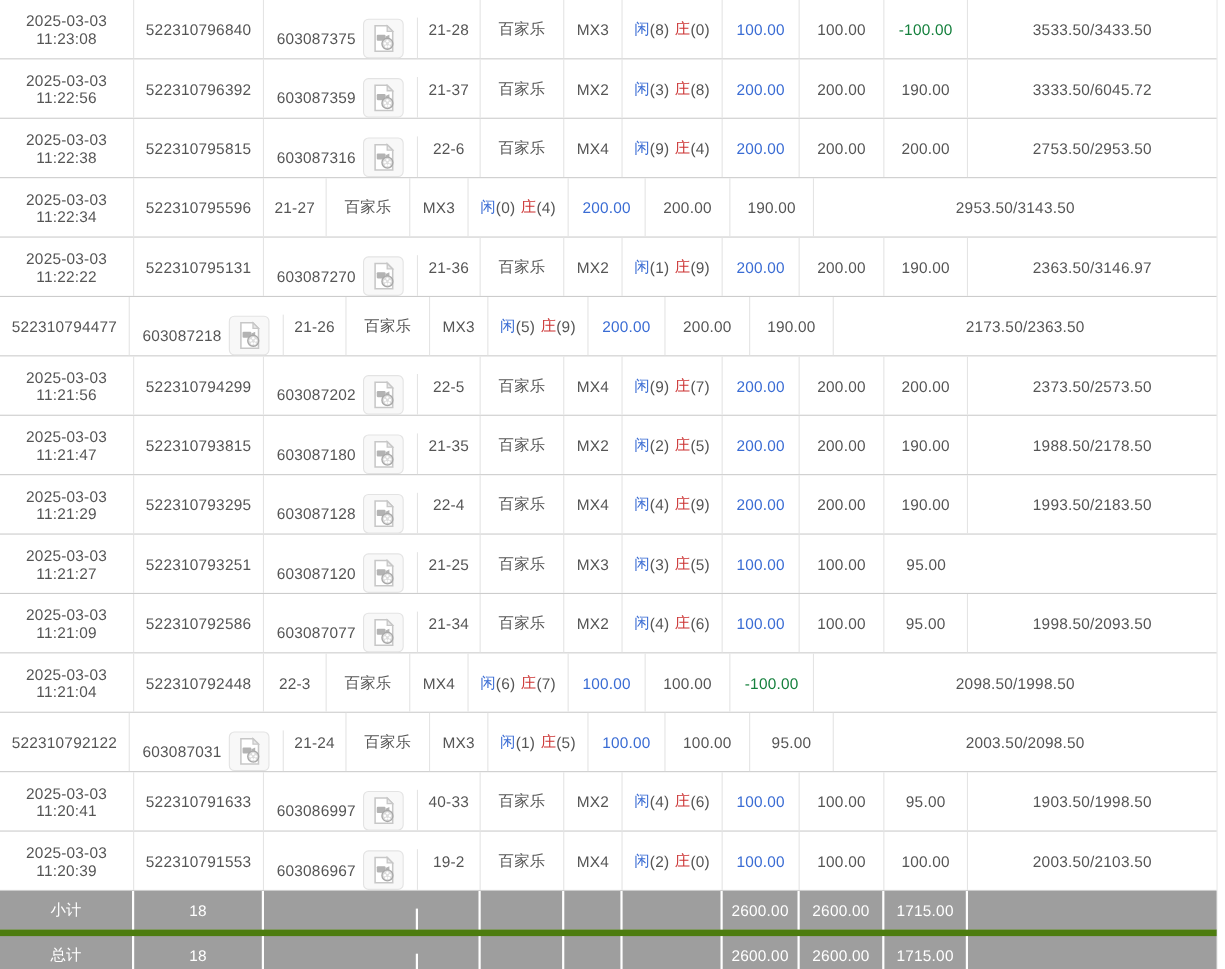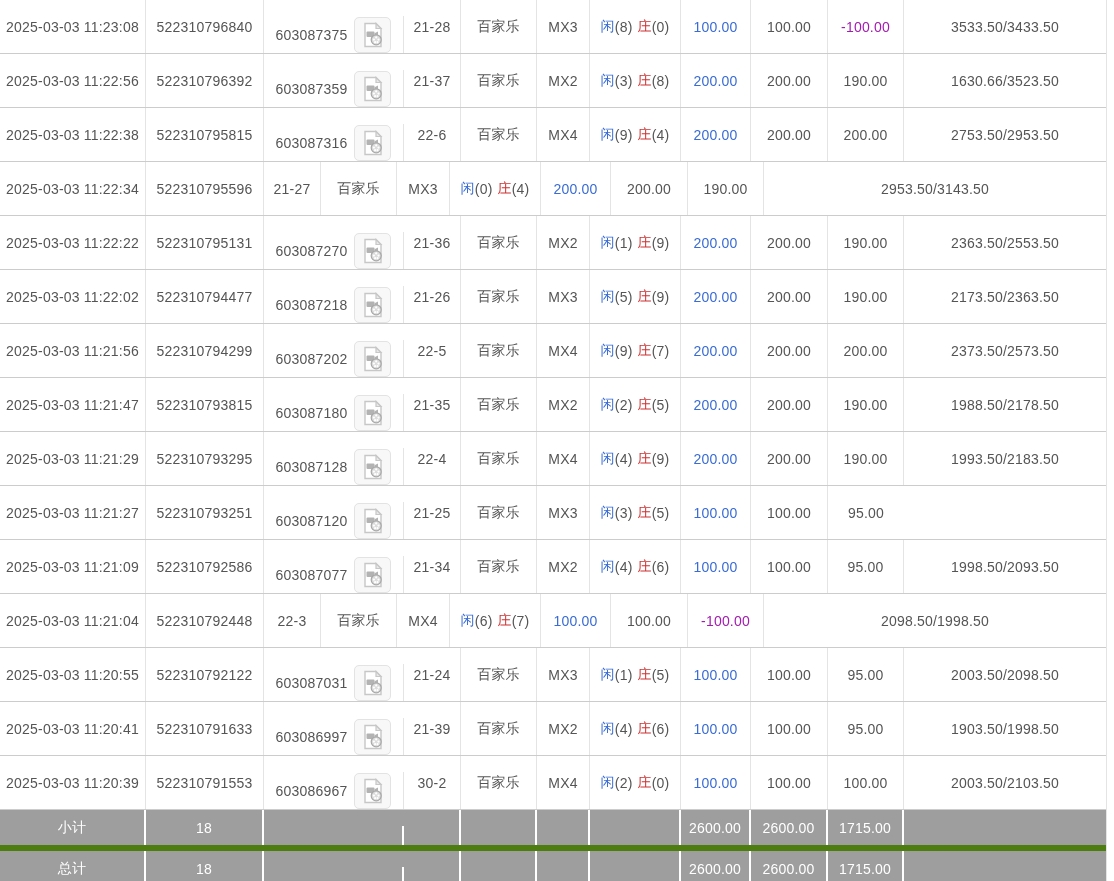--- a/index.html
+++ b/index.html
@@ -9,34 +9,34 @@
     font-size:14px;color:#555;
   }
   .table-wrap{width:1107px;border-right:1px solid #e4e4e4;box-sizing:border-box;}
   .row{display:flex;height:53px;border-bottom:1px solid #cccccc;align-items:stretch;}
   .cell{
     display:flex;align-items:center;justify-content:center;
     border-right:1px solid #e4e4e4;box-sizing:border-box;
     text-align:center;letter-spacing:.2px;
   }
   .cell:last-child{border-right:none;}
-  .c-time{width:146px;}
+  .c-time{width:122px;}
   .c-betid{width:118px;}
   .c-gameid{width:140px;gap:7px;margin-top:16px;}
   .c-round{width:57px;}
   .c-game{width:76px;}
   .c-table{width:53px;}
   .c-result{width:91px;white-space:nowrap;}
   .c-bet{width:70px;}
   .c-valid{width:77px;}
   .c-winloss{width:76px;}
   .c-balance{flex:1;}
   .blue{color:#3a6cd4;}
   .red{color:#cc3333;}
-  .neg{color:#a21caf;}
+  .neg{color:#15803d;}
   .banker-part{margin-left:5px;}
   .vid-btn{
     width:37px;height:36px;padding:0;cursor:pointer;
     background:#f8f8f8;border:1px solid #e3e3e3;border-radius:5px;
     display:flex;align-items:center;justify-content:center;
   }
   .vid-btn svg{display:block;}
   
   .frow{display:flex;height:35px;background:#9e9e9e;color:#fff;align-items:stretch;}
   .frow + .frow{border-top:6px solid #4d7c0f;}
@@ -109,21 +109,21 @@
     <div class="cell c-table">MX2</div>
     <div class="cell c-result">
       <span class="blue">闲</span>
           <span>(3)</span>
           <span class="red banker-part">庄</span>
           <span>(8)</span>
     </div>
     <div class="cell c-bet blue">200.00</div>
     <div class="cell c-valid">200.00</div>
     <div class="cell c-winloss">190.00</div>
-    <div class="cell c-balance">1630.66/3523.50</div>
+    <div class="cell c-balance">3333.50/6045.72</div>
   </div>
 
   <div class="row">
     <div class="cell c-time">2025-03-03 11:22:38</div>
     <div class="cell c-betid">522310795815</div>
     <div class="cell c-gameid">
       <span>603087316</span>
       <button class="vid-btn">
         <svg width="24" height="26" viewBox="0 0 24 26">
           <path d="M4 1.5 h11 l5 5 v18 h-16 z" fill="#ffffff" stroke="#c7c7c7" stroke-width="1.4"></path>
@@ -197,25 +197,24 @@
     <div class="cell c-table">MX2</div>
     <div class="cell c-result">
       <span class="blue">闲</span>
           <span>(1)</span>
           <span class="red banker-part">庄</span>
           <span>(9)</span>
     </div>
     <div class="cell c-bet blue">200.00</div>
     <div class="cell c-valid">200.00</div>
     <div class="cell c-winloss">190.00</div>
-    <div class="cell c-balance">2363.50/2553.50</div>
-  </div>
-
-  <div class="row">
-    <div class="cell c-time">2025-03-03 11:22:02</div>
+    <div class="cell c-balance">2363.50/3146.97</div>
+  </div>
+
+  <div class="row">
     <div class="cell c-betid">522310794477</div>
     <div class="cell c-gameid">
       <span>603087218</span>
       <button class="vid-btn">
         <svg width="24" height="26" viewBox="0 0 24 26">
           <path d="M4 1.5 h11 l5 5 v18 h-16 z" fill="#ffffff" stroke="#c7c7c7" stroke-width="1.4"></path>
           <path d="M15 1.5 v5 h5 z" fill="#e9e9e9" stroke="#c7c7c7" stroke-width="1.2"></path>
           <rect x="5.5" y="9.5" width="8" height="5.6" rx="1" fill="#b3b3b3"></rect>
           <path d="M13.5 11.2 L17 9.6 V15 l-3.5 -1.6 z" fill="#b3b3b3"></path>
           <circle cx="15.2" cy="17.8" r="5" fill="#dcdcdc" stroke="#a8a8a8" stroke-width="1.2"></circle>
@@ -428,21 +427,20 @@
           <span class="red banker-part">庄</span>
           <span>(7)</span>
     </div>
     <div class="cell c-bet blue">100.00</div>
     <div class="cell c-valid">100.00</div>
     <div class="cell c-winloss neg">-100.00</div>
     <div class="cell c-balance">2098.50/1998.50</div>
   </div>
 
   <div class="row">
-    <div class="cell c-time">2025-03-03 11:20:55</div>
     <div class="cell c-betid">522310792122</div>
     <div class="cell c-gameid">
       <span>603087031</span>
       <button class="vid-btn">
         <svg width="24" height="26" viewBox="0 0 24 26">
           <path d="M4 1.5 h11 l5 5 v18 h-16 z" fill="#ffffff" stroke="#c7c7c7" stroke-width="1.4"></path>
           <path d="M15 1.5 v5 h5 z" fill="#e9e9e9" stroke="#c7c7c7" stroke-width="1.2"></path>
           <rect x="5.5" y="9.5" width="8" height="5.6" rx="1" fill="#b3b3b3"></rect>
           <path d="M13.5 11.2 L17 9.6 V15 l-3.5 -1.6 z" fill="#b3b3b3"></path>
           <circle cx="15.2" cy="17.8" r="5" fill="#dcdcdc" stroke="#a8a8a8" stroke-width="1.2"></circle>
@@ -482,21 +480,21 @@
           <path d="M13.5 11.2 L17 9.6 V15 l-3.5 -1.6 z" fill="#b3b3b3"></path>
           <circle cx="15.2" cy="17.8" r="5" fill="#dcdcdc" stroke="#a8a8a8" stroke-width="1.2"></circle>
           <circle cx="15.2" cy="15.4" r="1.1" fill="#ffffff"></circle>
           <circle cx="12.9" cy="17.6" r="1.1" fill="#ffffff"></circle>
           <circle cx="17.5" cy="17.6" r="1.1" fill="#ffffff"></circle>
           <circle cx="14.1" cy="20.2" r="1.1" fill="#ffffff"></circle>
           <circle cx="16.5" cy="20.2" r="1.1" fill="#ffffff"></circle>
         </svg>
       </button>
     </div>
-    <div class="cell c-round">21-39</div>
+    <div class="cell c-round">40-33</div>
     <div class="cell c-game">百家乐</div>
     <div class="cell c-table">MX2</div>
     <div class="cell c-result">
       <span class="blue">闲</span>
           <span>(4)</span>
           <span class="red banker-part">庄</span>
           <span>(6)</span>
     </div>
     <div class="cell c-bet blue">100.00</div>
     <div class="cell c-valid">100.00</div>
@@ -517,21 +515,21 @@
           <path d="M13.5 11.2 L17 9.6 V15 l-3.5 -1.6 z" fill="#b3b3b3"></path>
           <circle cx="15.2" cy="17.8" r="5" fill="#dcdcdc" stroke="#a8a8a8" stroke-width="1.2"></circle>
           <circle cx="15.2" cy="15.4" r="1.1" fill="#ffffff"></circle>
           <circle cx="12.9" cy="17.6" r="1.1" fill="#ffffff"></circle>
           <circle cx="17.5" cy="17.6" r="1.1" fill="#ffffff"></circle>
           <circle cx="14.1" cy="20.2" r="1.1" fill="#ffffff"></circle>
           <circle cx="16.5" cy="20.2" r="1.1" fill="#ffffff"></circle>
         </svg>
       </button>
     </div>
-    <div class="cell c-round">30-2</div>
+    <div class="cell c-round">19-2</div>
     <div class="cell c-game">百家乐</div>
     <div class="cell c-table">MX4</div>
     <div class="cell c-result">
       <span class="blue">闲</span>
           <span>(2)</span>
           <span class="red banker-part">庄</span>
           <span>(0)</span>
     </div>
     <div class="cell c-bet blue">100.00</div>
     <div class="cell c-valid">100.00</div>

